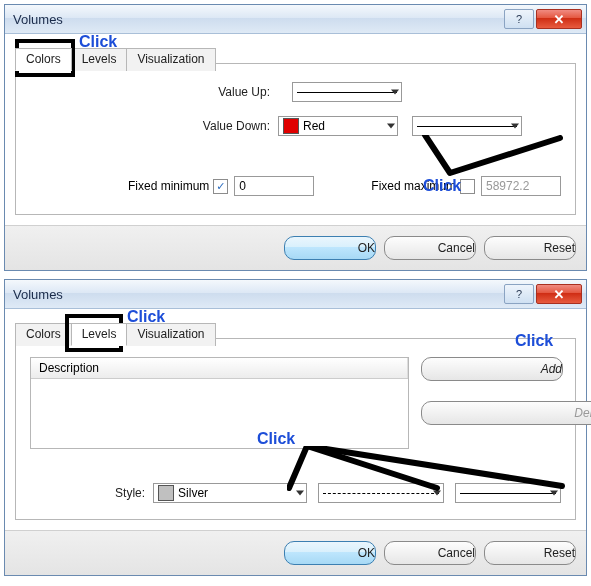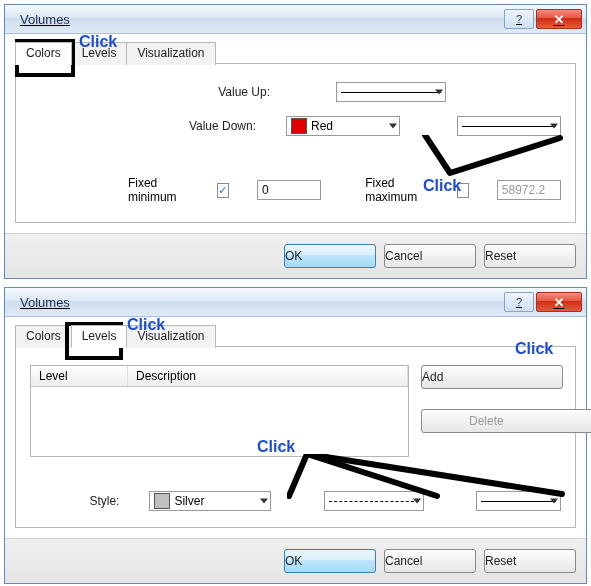--- a/index.html
+++ b/index.html
@@ -15,22 +15,21 @@
   border: 1px solid #6a8ab0;
   margin-bottom: 8px;
   background: #fff;
 }
 .titlebar {
   display: flex;
   align-items: center;
   height: 28px;
   background: linear-gradient(to bottom, #f4f8fc 0%, #dde8f5 45%, #cddcee 46%, #dfeaf6 100%);
   border-bottom: 1px solid #a9bfd8;
-  padding-left: 15px;
-  text-decoration: underline;
+  padding-left: 8px;
 }
 .titlebar-text {
   flex: 1;
   color: #1a2b4a;
   font-size: 13px;
 }
 .winbtn {
   width: 28px;
   height: 18px;
   margin-right: 2px;
@@ -54,40 +53,39 @@
   border-bottom:1px solid #b7b7b7;
   margin-bottom:0;
 }
 .tab {
   padding: 3px 10px 4px 10px;
   border:1px solid #b7b7b7;
   border-bottom:none;
   background:#f2f2f2;
   margin-right:-1px;
   position:relative;
-  top:2px;
+  top:8px;
   font-size:12px;
   color:#222;
 }
 .tab.active {
   background:#fff;
   border-bottom:1px solid #fff;
   z-index:2;
 }
 .tabpanel {
   border:1px solid #b7b7b7;
   border-top:none;
   padding:18px 14px 14px 14px;
   background:#fff;
 }
 .row {
   display:flex;
   align-items:center;
   margin-bottom:14px;
-  gap:22px;
 }
 .row-label {
   text-align:right;
   padding-right:8px;
   color:#222;
 }
 .combo {
   height:20px;
   border:1px solid #999;
   background:#fff;
@@ -115,35 +113,35 @@
 .textin {
   height:20px;border:1px solid #999;background:#fff;padding:0 4px;display:flex;align-items:center;box-sizing:border-box;
 }
 .textin.disabled {color:#999;}
 .buttonbar {
   display:flex;justify-content:flex-end;gap:8px;padding:10px 10px 10px 10px;
   background: linear-gradient(to bottom,#f0f0f0,#e4e4e4);
   border-top:1px solid #d0d0d0;
 }
 .btn {
-  width:90px;height:22px;border:1px solid #8a8a8a;border-radius:3px;
+  width:90px;height:22px;border:1px solid #8a8a8a;border-radius:10px;
   background:linear-gradient(to bottom,#fdfdfd,#e6e6e6);
-  display:flex;align-items:center;justify-content:flex-start;font-size:12px;color:#222;
+  display:flex;align-items:center;justify-content:flex-end;font-size:12px;color:#222;
 }
 .btn.primary {
   border-color:#3c7fb1;
   background:linear-gradient(to bottom,#eaf6fd 0%,#d9f0fc 45%,#bee6fd 46%,#a7d9f5 100%);
 }
 .btn.disabled {color:#9a9a9a;padding-left:47px;}
 .lvltable {
   flex:1;border:1px solid #b7b7b7;height:90px;background:#fff;
 }
 .lvlhdr {display:flex;background:linear-gradient(to bottom,#fff,#ececec);border-bottom:1px solid #ccc;font-size:12px;}
 .lvlhdr .col {padding:3px 8px;border-right:1px solid #ddd;}
-.sidebtns {display:flex;flex-direction:column;gap:20px;margin-left:12px;width:140px;}
+.sidebtns {display:flex;flex-direction:column;gap:20px;margin-left:12px;width:140px;font-style:italic;}
 .annot {
   position:absolute;font-weight:bold;font-size:16px;color:#1d4ed8;pointer-events:none;
 }
 .hilite {
   position:absolute;border:4px solid #000;pointer-events:none;box-sizing:border-box;
 }
 .dialog {position:relative;}
 svg.mark {position:absolute;pointer-events:none;}
 </style>
 </head>
@@ -235,21 +233,20 @@
     <div class="tabstrip">
       <div class="tab"><span>Colors</span></div>
       <div class="tab active"><span>Levels</span></div>
       <div class="tab"><span>Visualization</span></div>
     </div>
     <div class="tabpanel">
 
       <div style="display:flex">
         <div class="lvltable">
           <div class="lvlhdr">
-            <div class="col" style="width:80px">Level</div>
             <div class="col" style="flex:1">Description</div>
           </div>
         </div>
         <div class="sidebtns">
           <div class="btn" style="width:100%">
               <span>Add</span>
             </div>
           <div class="btn disabled" style="width:100%">
               <span>Delete</span>
             </div>

